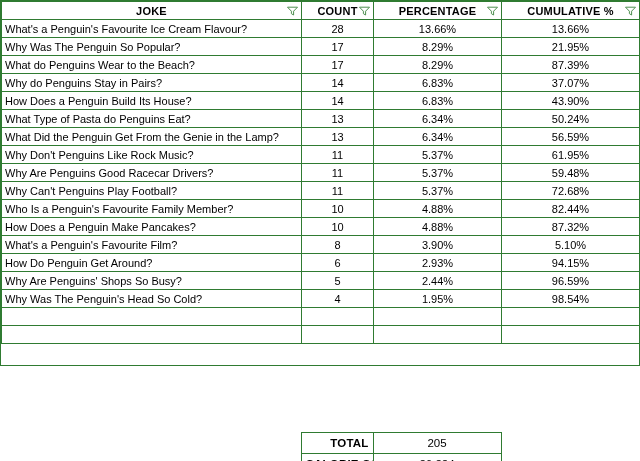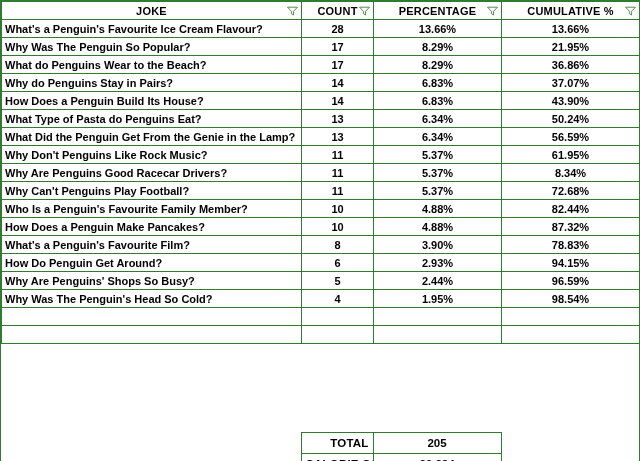--- a/index.html
+++ b/index.html
@@ -9,21 +9,21 @@
   }
   body {
     font-family: "Liberation Sans", sans-serif;
     width: 640px;
     height: 461px;
     overflow: hidden;
   }
   #sheet {
     position: relative;
     width: 640px;
-    height: 461px;
+    height: 366px;
     box-sizing: border-box;
     border: 1px solid #2f7b31;
     background: #ffffff;
   }
   table.grid {
     border-collapse: collapse;
     table-layout: fixed;
     width: 638px;
     margin: 0;
   }
@@ -60,25 +60,23 @@
     display: inline-block;
     width: 11px;
     height: 10px;
     opacity: 0.85;
   }
   .filter-icon svg { display: block; }
 
   td.joke {
     text-align: left;
     padding-left: 4px;
-    font-weight: bold;
   }
   td.num {
     text-align: center;
-    font-weight: bold;
   }
   tr.blank td {
     height: 18px;
   }
   
   .summary-wrap {
     position: absolute;
     left: 0;
     top: 410px;
     width: 638px;
@@ -100,21 +98,21 @@
   td.sum-label {
     border: 1px solid #2f7b31;
     text-align: right;
     font-weight: bold;
     letter-spacing: 0.2px;
     margin-left: 35px;
   }
   td.sum-value {
     border: 1px solid #2f7b31;
     text-align: center;
-    font-weight: bold;
+    font-weight: normal;
   }
   td.sum-empty {
     border: none;
   }
   .spacer-row td { border: none; height: 10px; }
 </style>
 </head>
 <body>
 
 <div id="sheet">
@@ -172,21 +170,21 @@
       <tr>
         <td class="joke">Why Was The Penguin So Popular?</td>
         <td class="num">17</td>
         <td class="num">8.29%</td>
         <td class="num">21.95%</td>
       </tr>
       <tr>
         <td class="joke">What do Penguins Wear to the Beach?</td>
         <td class="num">17</td>
         <td class="num">8.29%</td>
-        <td class="num">36.86%</td>
+        <td class="num">87.39%</td>
       </tr>
       <tr>
         <td class="joke">Why do Penguins Stay in Pairs?</td>
         <td class="num">14</td>
         <td class="num">6.83%</td>
         <td class="num">37.07%</td>
       </tr>
       <tr>
         <td class="joke">How Does a Penguin Build Its House?</td>
         <td class="num">14</td>
@@ -208,21 +206,21 @@
       <tr>
         <td class="joke">Why Don't Penguins Like Rock Music?</td>
         <td class="num">11</td>
         <td class="num">5.37%</td>
         <td class="num">61.95%</td>
       </tr>
       <tr>
         <td class="joke">Why Are Penguins Good Racecar Drivers?</td>
         <td class="num">11</td>
         <td class="num">5.37%</td>
-        <td class="num">8.34%</td>
+        <td class="num">59.48%</td>
       </tr>
       <tr>
         <td class="joke">Why Can't Penguins Play Football?</td>
         <td class="num">11</td>
         <td class="num">5.37%</td>
         <td class="num">72.68%</td>
       </tr>
       <tr>
         <td class="joke">Who Is a Penguin's Favourite Family Member?</td>
         <td class="num">10</td>
@@ -232,21 +230,21 @@
       <tr>
         <td class="joke">How Does a Penguin Make Pancakes?</td>
         <td class="num">10</td>
         <td class="num">4.88%</td>
         <td class="num">87.32%</td>
       </tr>
       <tr>
         <td class="joke">What's a Penguin's Favourite Film?</td>
         <td class="num">8</td>
         <td class="num">3.90%</td>
-        <td class="num">78.83%</td>
+        <td class="num">5.10%</td>
       </tr>
       <tr>
         <td class="joke">How Do Penguin Get Around?</td>
         <td class="num">6</td>
         <td class="num">2.93%</td>
         <td class="num">94.15%</td>
       </tr>
       <tr>
         <td class="joke">Why Are Penguins' Shops So Busy?</td>
         <td class="num">5</td>

